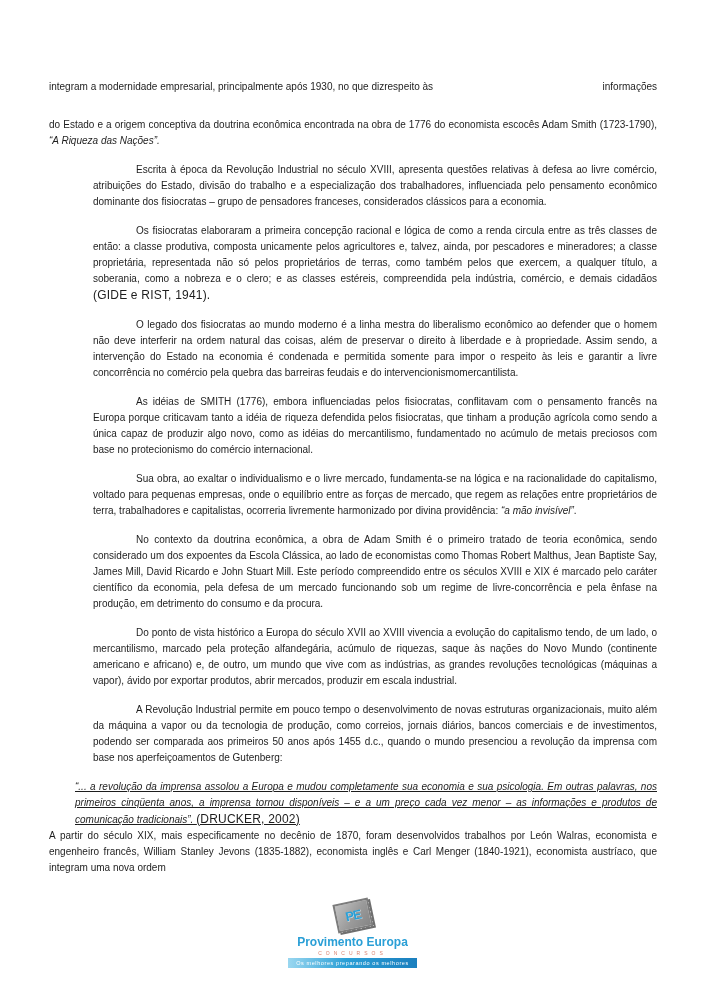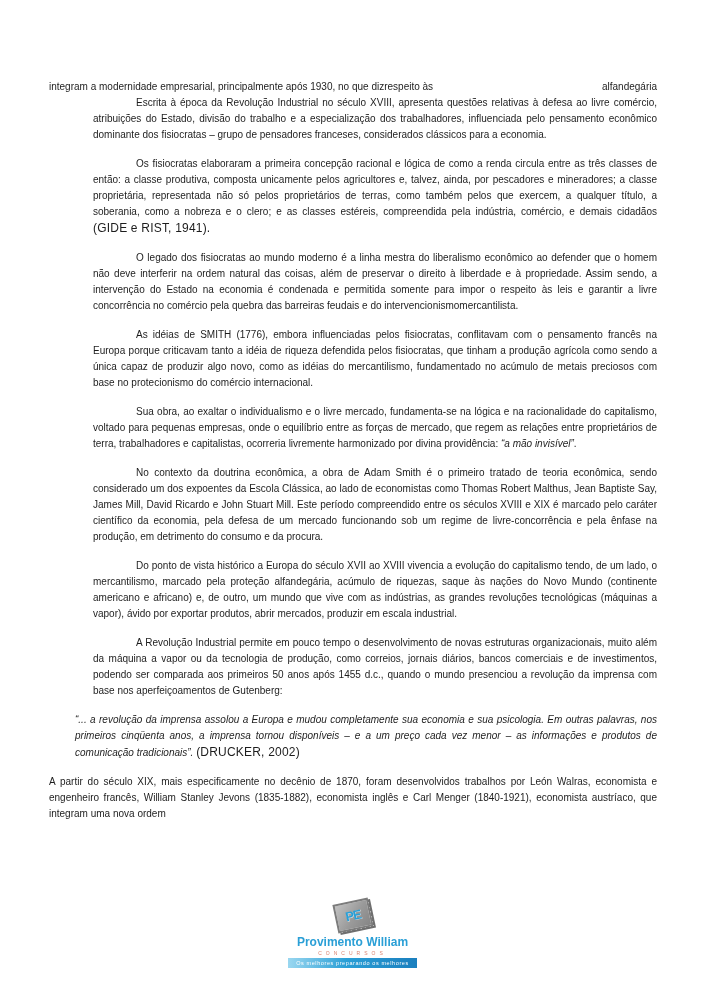--- a/index.html
+++ b/index.html
@@ -33,21 +33,22 @@
   .it { font-style: italic; }
   .cite {
     font-size: 12px;
     letter-spacing: 0.2px;
   }
   .quote {
     font-size: 10px;
     line-height: 16px;
     text-align: justify;
     font-style: italic;
-    margin: 0 0 13px 26px;
+    margin: 0 0 0 26px;
+    text-decoration: underline;
   }
   .quote .cite { font-style: normal; }
   .heading {
     font-size: 10.5px;
     line-height: 16px;
     text-decoration: underline;
     margin: 2px 0 32px 0;
   }
   .last-para { margin-bottom: 8px; }
 
@@ -104,23 +105,24 @@
   }
 </style>
 </head>
 <body>
 
 <div class="page">
   <div class="doc">
 
     <p class="line1">
       <span>integram a modernidade empresarial, principalmente após 1930, no que dizrespeito às</span>
-      <span>alfandegária</span>
+      <span>informações</span>
     </p>
 
+    <p class="para first-gap"><span>do Estado e a origem conceptiva da doutrina econômica encontrada na obra de 1776 do economista escocês Adam Smith (1723-1790), </span><span class="it">“A Riqueza das Nações”.</span></p>
 
     <p class="para indent">Escrita à época da Revolução Industrial no século XVIII, apresenta questões relativas à defesa ao livre comércio, atribuições do Estado, divisão do trabalho e a especialização dos trabalhadores, influenciada pelo pensamento econômico dominante dos fisiocratas – grupo de pensadores franceses, considerados clássicos para a economia.</p>
 
     <p class="para indent"><span>Os fisiocratas elaboraram a primeira concepção racional e lógica de como a renda circula entre as três classes de então: a classe produtiva, composta unicamente pelos agricultores e, talvez, ainda, por pescadores e mineradores; a classe proprietária, representada não só pelos proprietários de terras, como também pelos que exercem, a qualquer título, a soberania, como a nobreza e o clero; e as classes estéreis, compreendida pela indústria, comércio, e demais cidadãos </span><span class="cite">(GIDE e RIST, 1941).</span></p>
 
     <p class="para indent">O legado dos fisiocratas ao mundo moderno é a linha mestra do liberalismo econômico ao defender que o homem não deve interferir na ordem natural das coisas, além de preservar o direito à liberdade e à propriedade. Assim sendo, a intervenção do Estado na economia é condenada e permitida somente para impor o respeito às leis e garantir a livre concorrência no comércio pela quebra das barreiras feudais e do intervencionismomercantilista.</p>
 
     <p class="para indent">As idéias de SMITH (1776), embora influenciadas pelos fisiocratas, conflitavam com o pensamento francês na Europa porque criticavam tanto a idéia de riqueza defendida pelos fisiocratas, que tinham a produção agrícola como sendo a única capaz de produzir algo novo, como as idéias do mercantilismo, fundamentado no acúmulo de metais preciosos com base no protecionismo do comércio internacional.</p>
 
     <p class="para indent"><span>Sua obra, ao exaltar o individualismo e o livre mercado, fundamenta-se na lógica e na racionalidade do capitalismo, voltado para pequenas empresas, onde o equilíbrio entre as forças de mercado, que regem as relações entre proprietários de terra, trabalhadores e capitalistas, ocorreria livremente harmonizado por divina providência: </span><span class="it">“a mão invisível”</span><span>.</span></p>
@@ -135,17 +137,17 @@
 
 
     <p class="para last-para">A partir do século XIX, mais especificamente no decênio de 1870, foram desenvolvidos trabalhos por León Walras, economista e engenheiro francês, William Stanley Jevons (1835-1882), economista inglês e Carl Menger (1840-1921), economista austríaco, que integram uma nova ordem</p>
 
   </div>
 
   <div class="footer-logo">
     <div class="logo-cube">
       <span class="logo-monogram">PE</span>
     </div>
-    <div class="logo-title">Provimento William</div>
+    <div class="logo-title">Provimento Europa</div>
     <div class="logo-subtitle">CONCURSOS</div>
     <div class="logo-tagline">Os melhores preparando os melhores</div>
   </div>
 </div>
 
 </body></html>

